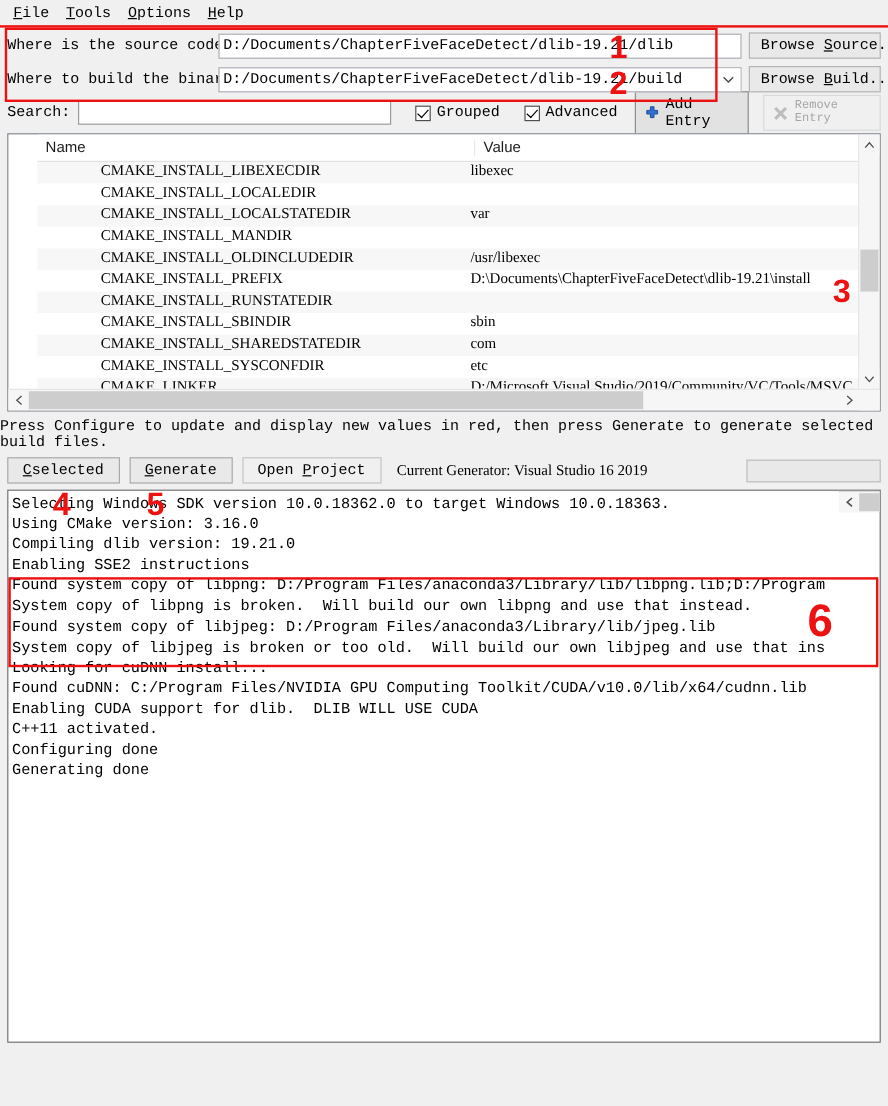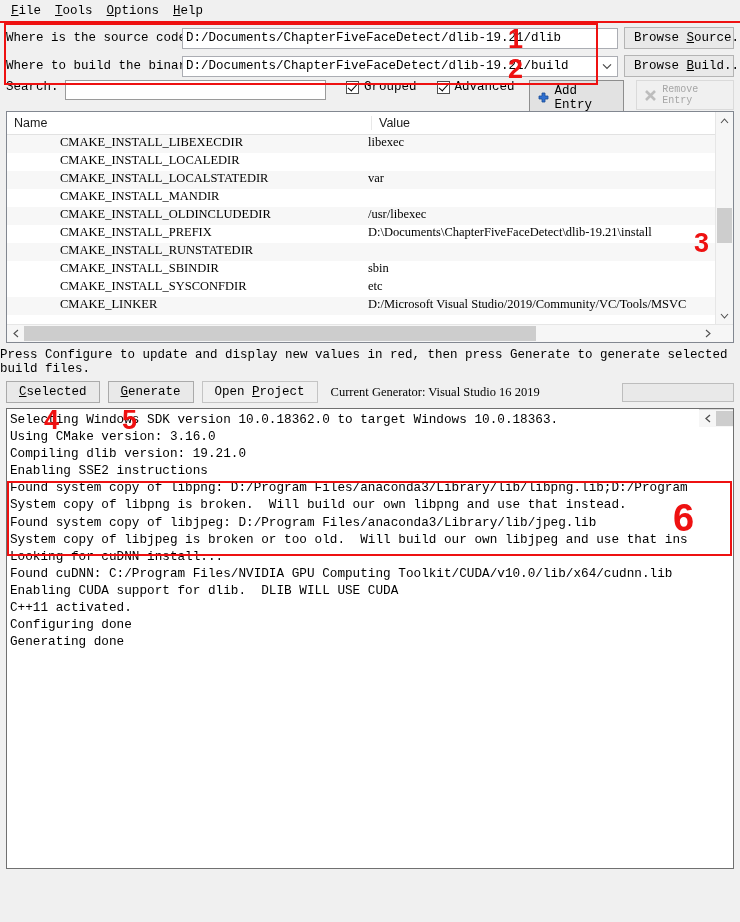--- a/index.html
+++ b/index.html
@@ -105,21 +105,21 @@
   .btn:disabled, .btn.disabled {
     color: #a0a0a0;
     background: #f0f0f0;
     border-color: #cccccc;
   }
   .browse-btn { width: 110px; text-align: center; }
 
   
   .search-row {
     display: flex;
-    align-items: flex-start;
+    align-items: center;
     height: 28px;
     padding: 0 6px;
     gap: 0;
   }
   .search-label {
     font-family: "Liberation Mono", monospace;
     font-size: 12.5px;
     margin-right: 6px;
     white-space: nowrap;
   }
@@ -200,20 +200,21 @@
     height: 232px;
     display: flex;
     flex-direction: column;
     position: relative;
     box-sizing: border-box;
   }
   .table-inner {
     flex: 1 1 auto;
     display: flex;
     overflow: hidden;
+    margin-left: 24px;
   }
   .table-main {
     flex: 1 1 auto;
     overflow: hidden;
     position: relative;
   }
   .thead {
     display: flex;
     height: 22px;
     align-items: center;
@@ -511,20 +512,24 @@
               <div class="td-name">CMAKE_INSTALL_PREFIX</div>
               <div class="td-value">D:\Documents\ChapterFiveFaceDetect\dlib-19.21\install</div>
             </div>
             <div class="trow odd">
               <div class="td-name">CMAKE_INSTALL_RUNSTATEDIR</div>
               <div class="td-value"></div>
             </div>
             <div class="trow even">
               <div class="td-name">CMAKE_INSTALL_SBINDIR</div>
               <div class="td-value">sbin</div>
+            </div>
+            <div class="trow odd">
+              <div class="td-name">CMAKE_INSTALL_SHAREDSTATEDIR</div>
+              <div class="td-value">com</div>
             </div>
             <div class="trow even">
               <div class="td-name">CMAKE_INSTALL_SYSCONFDIR</div>
               <div class="td-value">etc</div>
             </div>
             <div class="trow odd">
               <div class="td-name">CMAKE_LINKER</div>
               <div class="td-value">D:/Microsoft Visual Studio/2019/Community/VC/Tools/MSVC</div>
             </div>
           </div>

